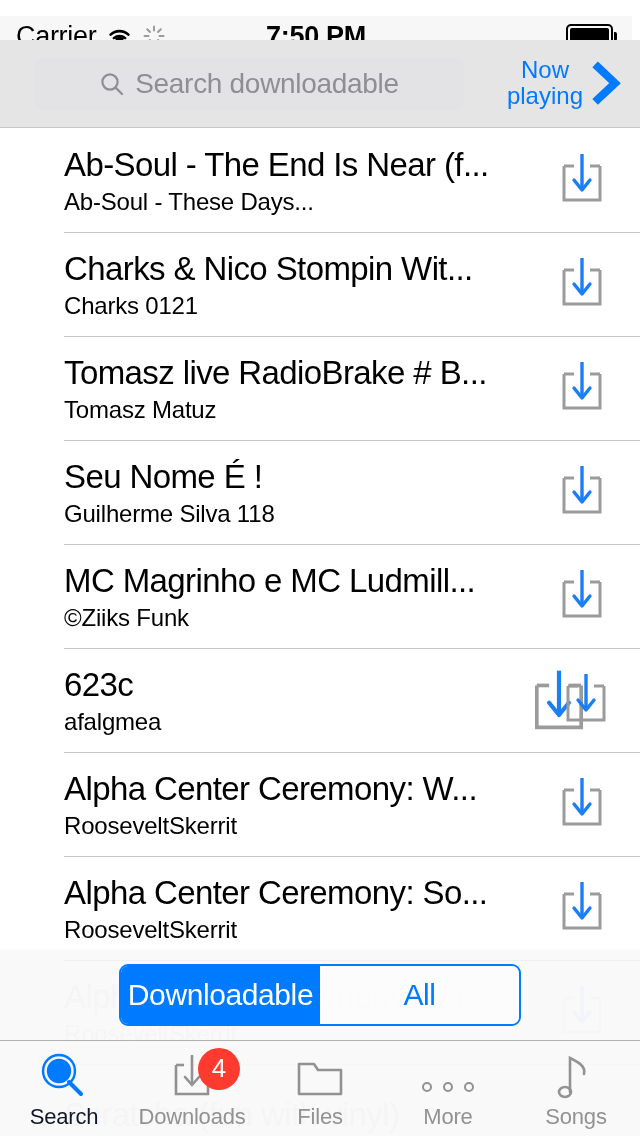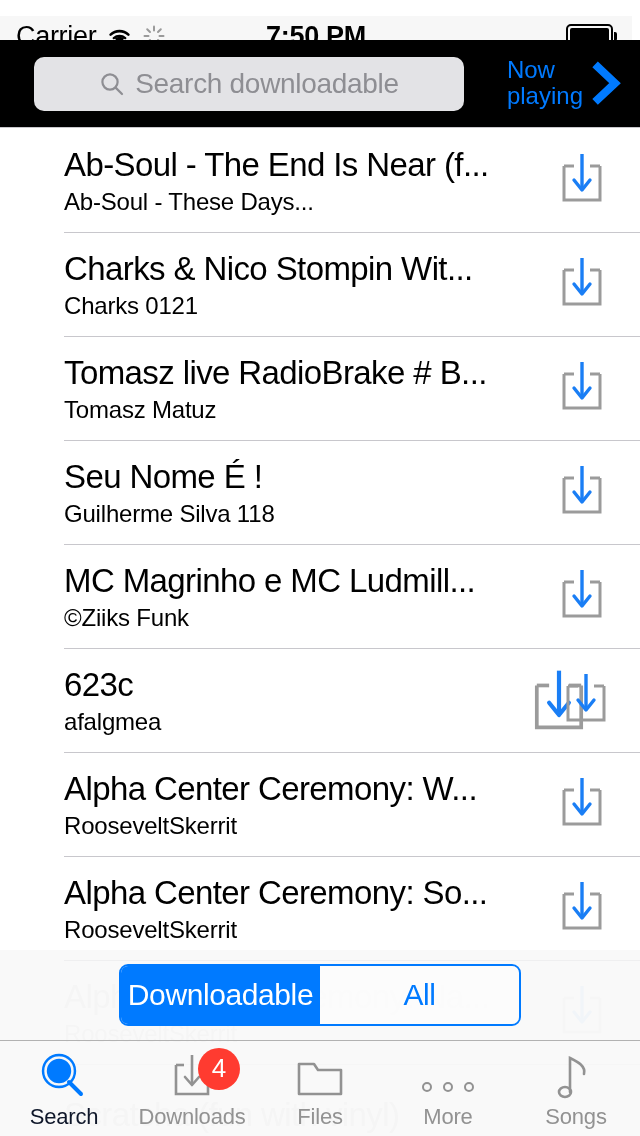--- a/index.html
+++ b/index.html
@@ -51,21 +51,21 @@
   .batt-fill { width:100%; height:100%; background:#000; border-radius:2px; }
   .batt-cap {
     width:3px; height:9px; background:#000;
     border-radius:0 2px 2px 0; margin-left:1px;
   }
 
   
   .search-header {
     position:absolute; top:40px; left:0;
     width:640px; height:88px;
-    background:#000000;
+    background:#e5e5e5;
     border-bottom:1px solid #c8c7cc;
     display:flex; align-items:center;
   }
   .search-field {
     position:absolute; left:34px; top:17px;
     width:430px; height:54px;
     background:#e3e3e6;
     border-radius:10px;
     display:flex; align-items:center; justify-content:center;
     gap:10px;
@@ -74,21 +74,21 @@
   .search-placeholder {
     font-size:28px; color:#8e8e93; letter-spacing:-0.3px;
   }
   .now-playing {
     position:absolute; right:16px; top:50%;
     transform:translateY(-50%);
     display:flex; align-items:center; gap:7px;
   }
   .np-label {
     font-size:24px; color:#007aff; line-height:1.12;
-    text-align:left; font-weight:400;
+    text-align:center; font-weight:400;
   }
   .np-chevron { display:flex; align-items:center; }
 
   
   .list {
     position:absolute; top:129px; left:0;
     width:640px; height:1007px;
     background:#fff;
     overflow:hidden;
   }

